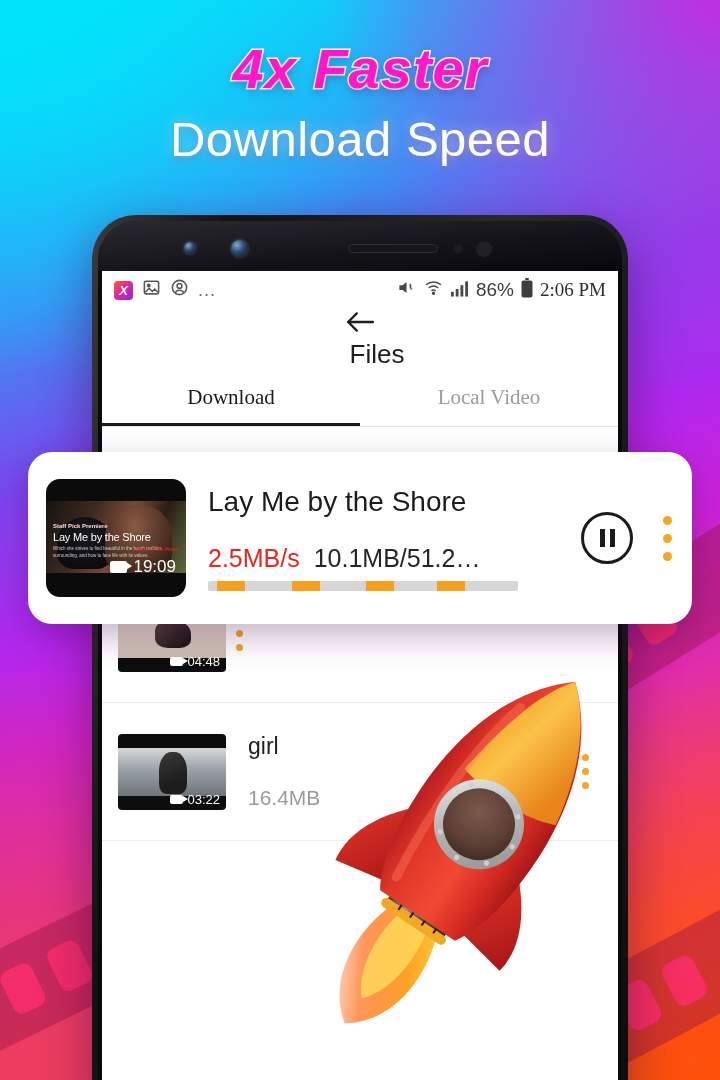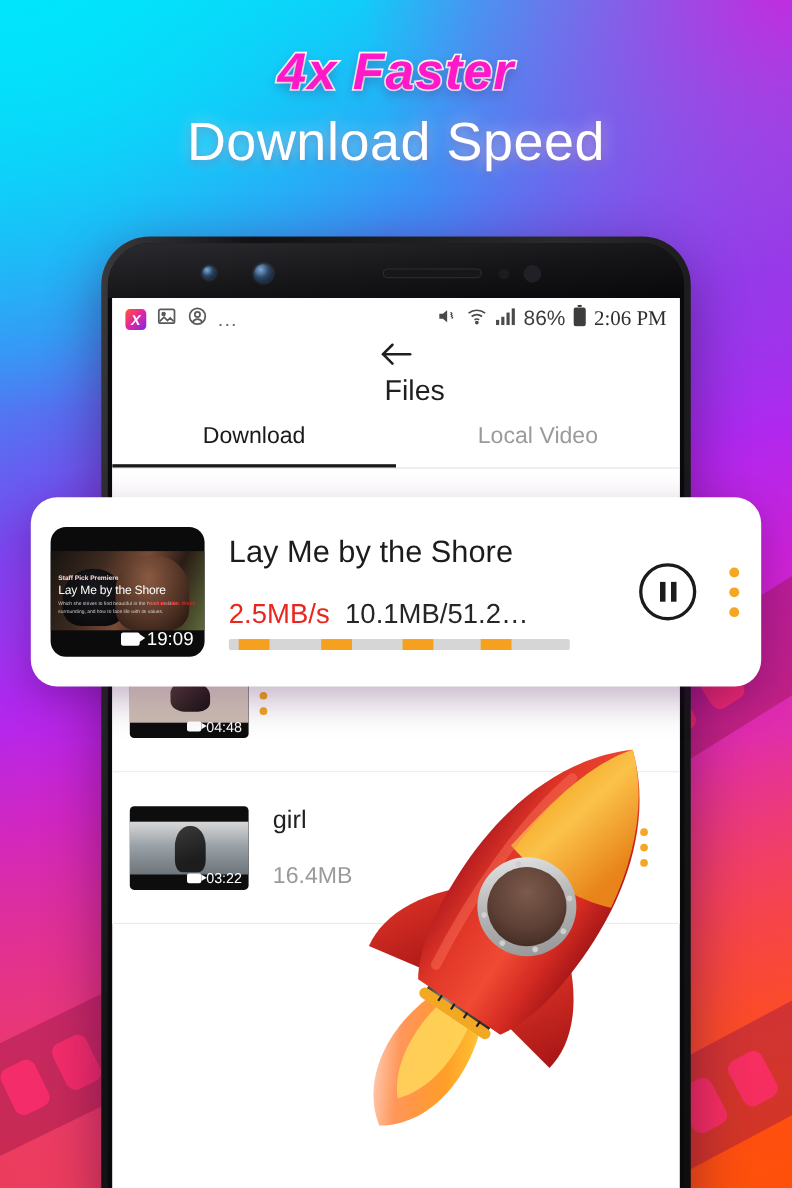--- a/index.html
+++ b/index.html
@@ -68,21 +68,21 @@
     right:-110px; top:945px; width:330px; height:92px;
     transform:rotate(-28deg);
   }
 
   
   #headline{
     position:absolute; top:40px; left:0; right:0;
     text-align:center; z-index:6;
   }
   .hl-main{
-    font-size:47px; font-weight:bold; font-style:italic;
+    font-size:56px; font-weight:bold; font-style:italic;
     color:#FF18C8;
     letter-spacing:1px;
     -webkit-text-stroke:3px #ffffff;
     paint-order:stroke fill;
     text-shadow:0 4px 10px rgba(90,0,90,.35);
     line-height:1.05;
   }
   .hl-sub{
     margin-top:12px;
     font-size:49px; font-weight:normal;
@@ -166,20 +166,21 @@
   }
   .tb-title{
     font-size:26px; color:#1f1f1f; margin-left:34px;
   }
   .tb-actions{ margin-left:auto; display:flex; align-items:center; gap:34px; }
 
   
   .tabs{
     display:flex; background:#fff; border-bottom:1px solid #e2e2e2;
     position:relative;
+    font-family:Liberation Serif, serif;
   }
   .tab{
     flex:1; text-align:center; padding:14px 0 16px;
     font-size:21px; color:#9b9b9b;
   }
   .tab.active{ color:#1a1a1a; }
   .tab-underline{
     position:absolute; bottom:0; left:0; width:50%;
     height:3px; background:#1a1a1a;
   }
@@ -263,21 +264,21 @@
   }
   .dl-ov{ position:absolute; left:7px; right:7px; top:44px; z-index:2; }
   .dl-ov-kicker{ font-size:6px; color:#ffd9d9; font-weight:bold; }
   .dl-ov-title{ font-size:11px; color:#fff; margin-top:2px; letter-spacing:-.2px; }
   .dl-ov-body{ font-size:4.5px; color:#cfcfcf; margin-top:3px; line-height:1.5; }
   .dl-ov-logo{
     position:absolute; right:8px; top:68px; z-index:2;
     font-size:5px; color:#d62121; font-weight:bold; line-height:1.1;
   }
   .dl-dur{
-    position:absolute; right:10px; bottom:6px; z-index:3;
+    position:absolute; right:10px; bottom:20px; z-index:3;
     color:#fff; font-size:17px; display:flex; align-items:center; gap:6px;margin-left:44px;
   }
   .dl-dur .camglyph{ width:17px; height:12px; }
   .dl-dur .camglyph::after{ border-left-width:6px; border-top-width:4.5px; border-bottom-width:4.5px; }
 
   .dl-body{ flex:1; margin-left:22px; min-width:0; }
   .dl-title{ font-size:28px; color:#1c1c1c; margin-bottom:26px; }
   .dl-stats{ display:flex; align-items:flex-end; gap:14px; }
   .dl-speed{ font-size:25px; color:#E8261C; }
   .dl-size{ font-size:25px; color:#262626; }

